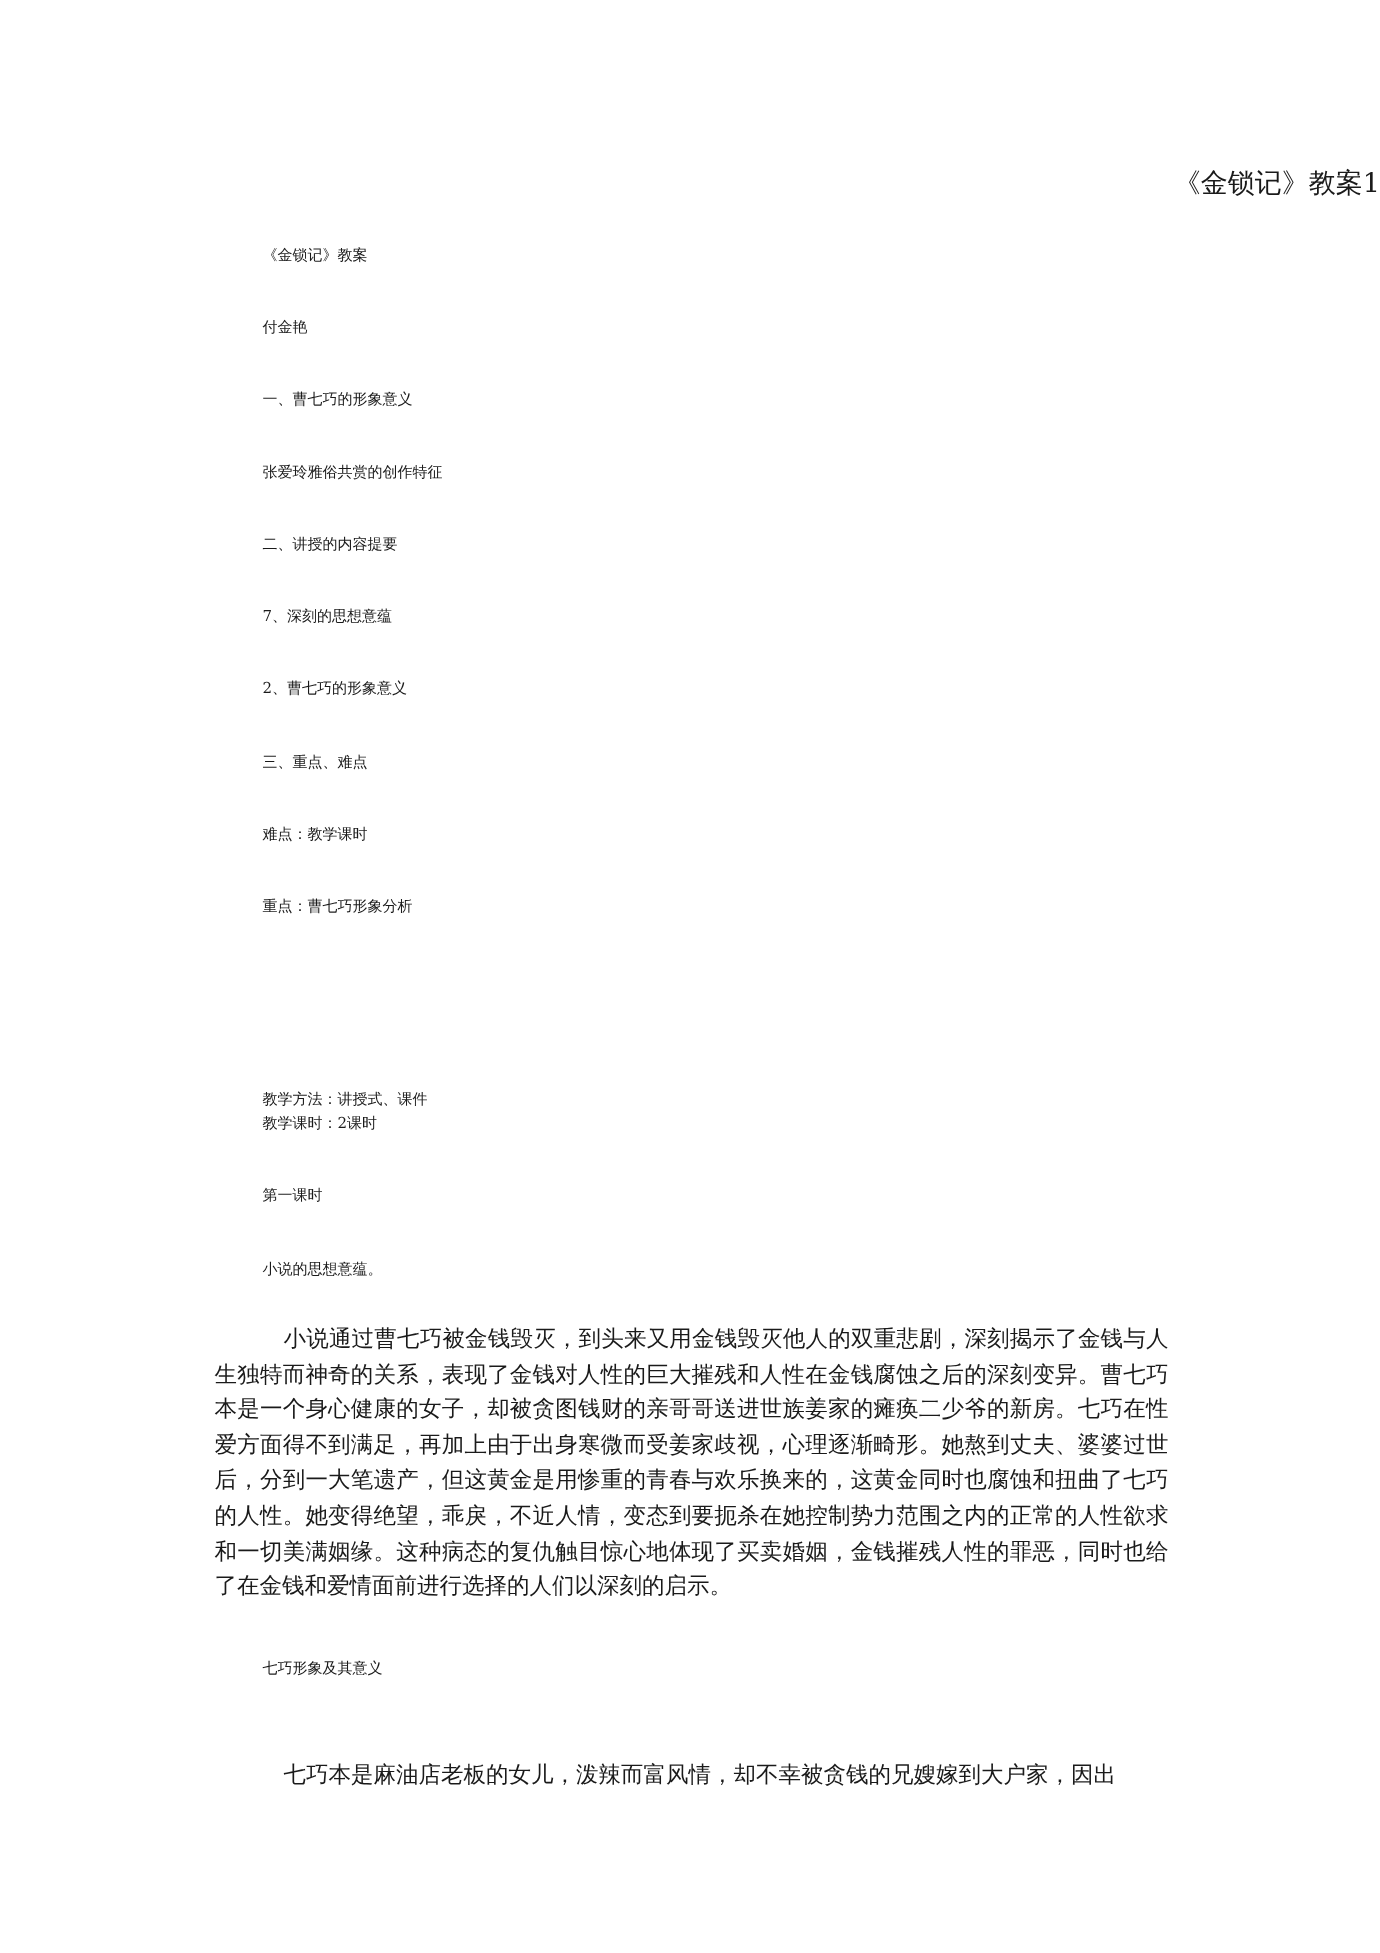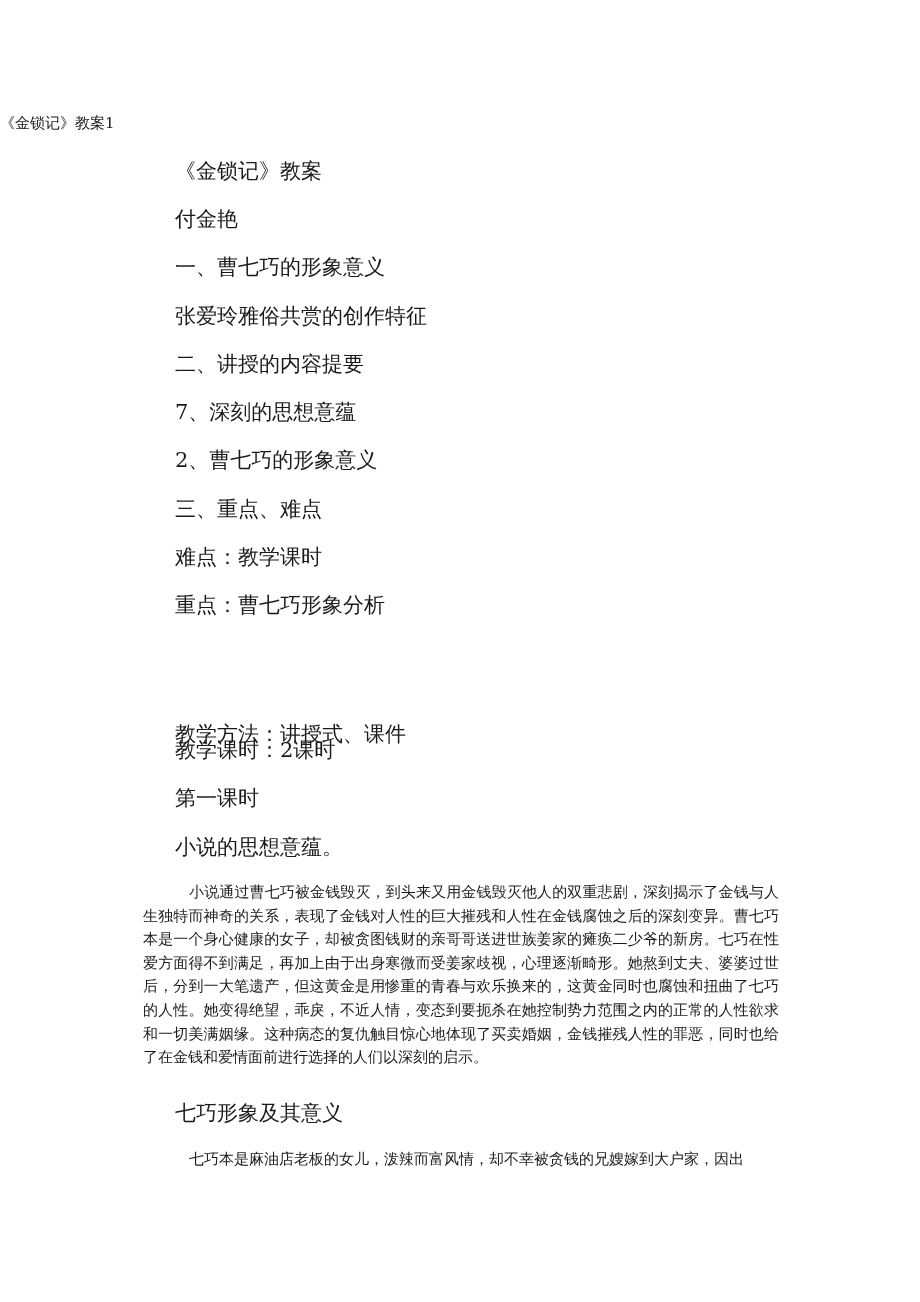--- a/index.html
+++ b/index.html
@@ -1,21 +1,21 @@
 <!DOCTYPE html>
 <html><head>
 <meta charset="utf-8">
 <style>
   html, body { margin:0; padding:0; background:#ffffff; }
   body { width:920px; height:1302px; position:relative; overflow:hidden;
          font-family: "DejaVu Serif", "Liberation Serif", serif; color:#1a1a1a; }
   .page { position:absolute; left:0; top:0; width:920px; height:1302px; }
-  .title { position:absolute; top:113px; left:0; width:920px; text-align:left;
-           font-size:15px; line-height:20px; }
-  .line { position:absolute; left:175px; font-size:21px; line-height:20px; white-space:nowrap; }
+  .title { position:absolute; top:113px; left:0; width:920px; text-align:right;
+           font-size:18px; line-height:20px; }
+  .line { position:absolute; left:175px; font-size:10px; line-height:20px; white-space:nowrap; }
   .para { position:absolute; left:143px; width:636px; font-size:15px; line-height:23.6px;
           text-indent:46px; text-align:justify; text-justify:inter-character;font-family:Liberation Mono, monospace; }
   .para-open { position:absolute; left:143px; width:636px; font-size:15px; line-height:23.6px;
           text-indent:46px; white-space:nowrap; }
 </style>
 </head>
 <body>
 
 <div class="page">
   <div class="title">《金锁记》教案1</div>
@@ -32,14 +32,14 @@
   <div class="line" style="top:595px">重点：曹七巧形象分析</div>
   <div class="line" style="top:724px">教学方法：讲授式、课件</div>
   <div class="line" style="top:740px">教学课时：2课时</div>
   <div class="line" style="top:788px">第一课时</div>
   <div class="line" style="top:837px">小说的思想意蕴。</div>
 
   <div class="para" style="top:882px">小说通过曹七巧被金钱毁灭，到头来又用金钱毁灭他人的双重悲剧，深刻揭示了金钱与人生独特而神奇的关系，表现了金钱对人性的巨大摧残和人性在金钱腐蚀之后的深刻变异。曹七巧本是一个身心健康的女子，却被贪图钱财的亲哥哥送进世族姜家的瘫痪二少爷的新房。七巧在性爱方面得不到满足，再加上由于出身寒微而受姜家歧视，心理逐渐畸形。她熬到丈夫、婆婆过世后，分到一大笔遗产，但这黄金是用惨重的青春与欢乐换来的，这黄金同时也腐蚀和扭曲了七巧的人性。她变得绝望，乖戾，不近人情，变态到要扼杀在她控制势力范围之内的正常的人性欲求和一切美满姻缘。这种病态的复仇触目惊心地体现了买卖婚姻，金钱摧残人性的罪恶，同时也给了在金钱和爱情面前进行选择的人们以深刻的启示。</div>
 
   <div class="line" style="top:1103px">七巧形象及其意义</div>
 
-  <div class="para-open" style="top:1148px">七巧本是麻油店老板的女儿，泼辣而富风情，却不幸被贪钱的兄嫂嫁到大户家，因出</div>
+  <div class="para-open" style="top:1172px">七巧本是麻油店老板的女儿，泼辣而富风情，却不幸被贪钱的兄嫂嫁到大户家，因出</div>
 </div>
 
 </body></html>

